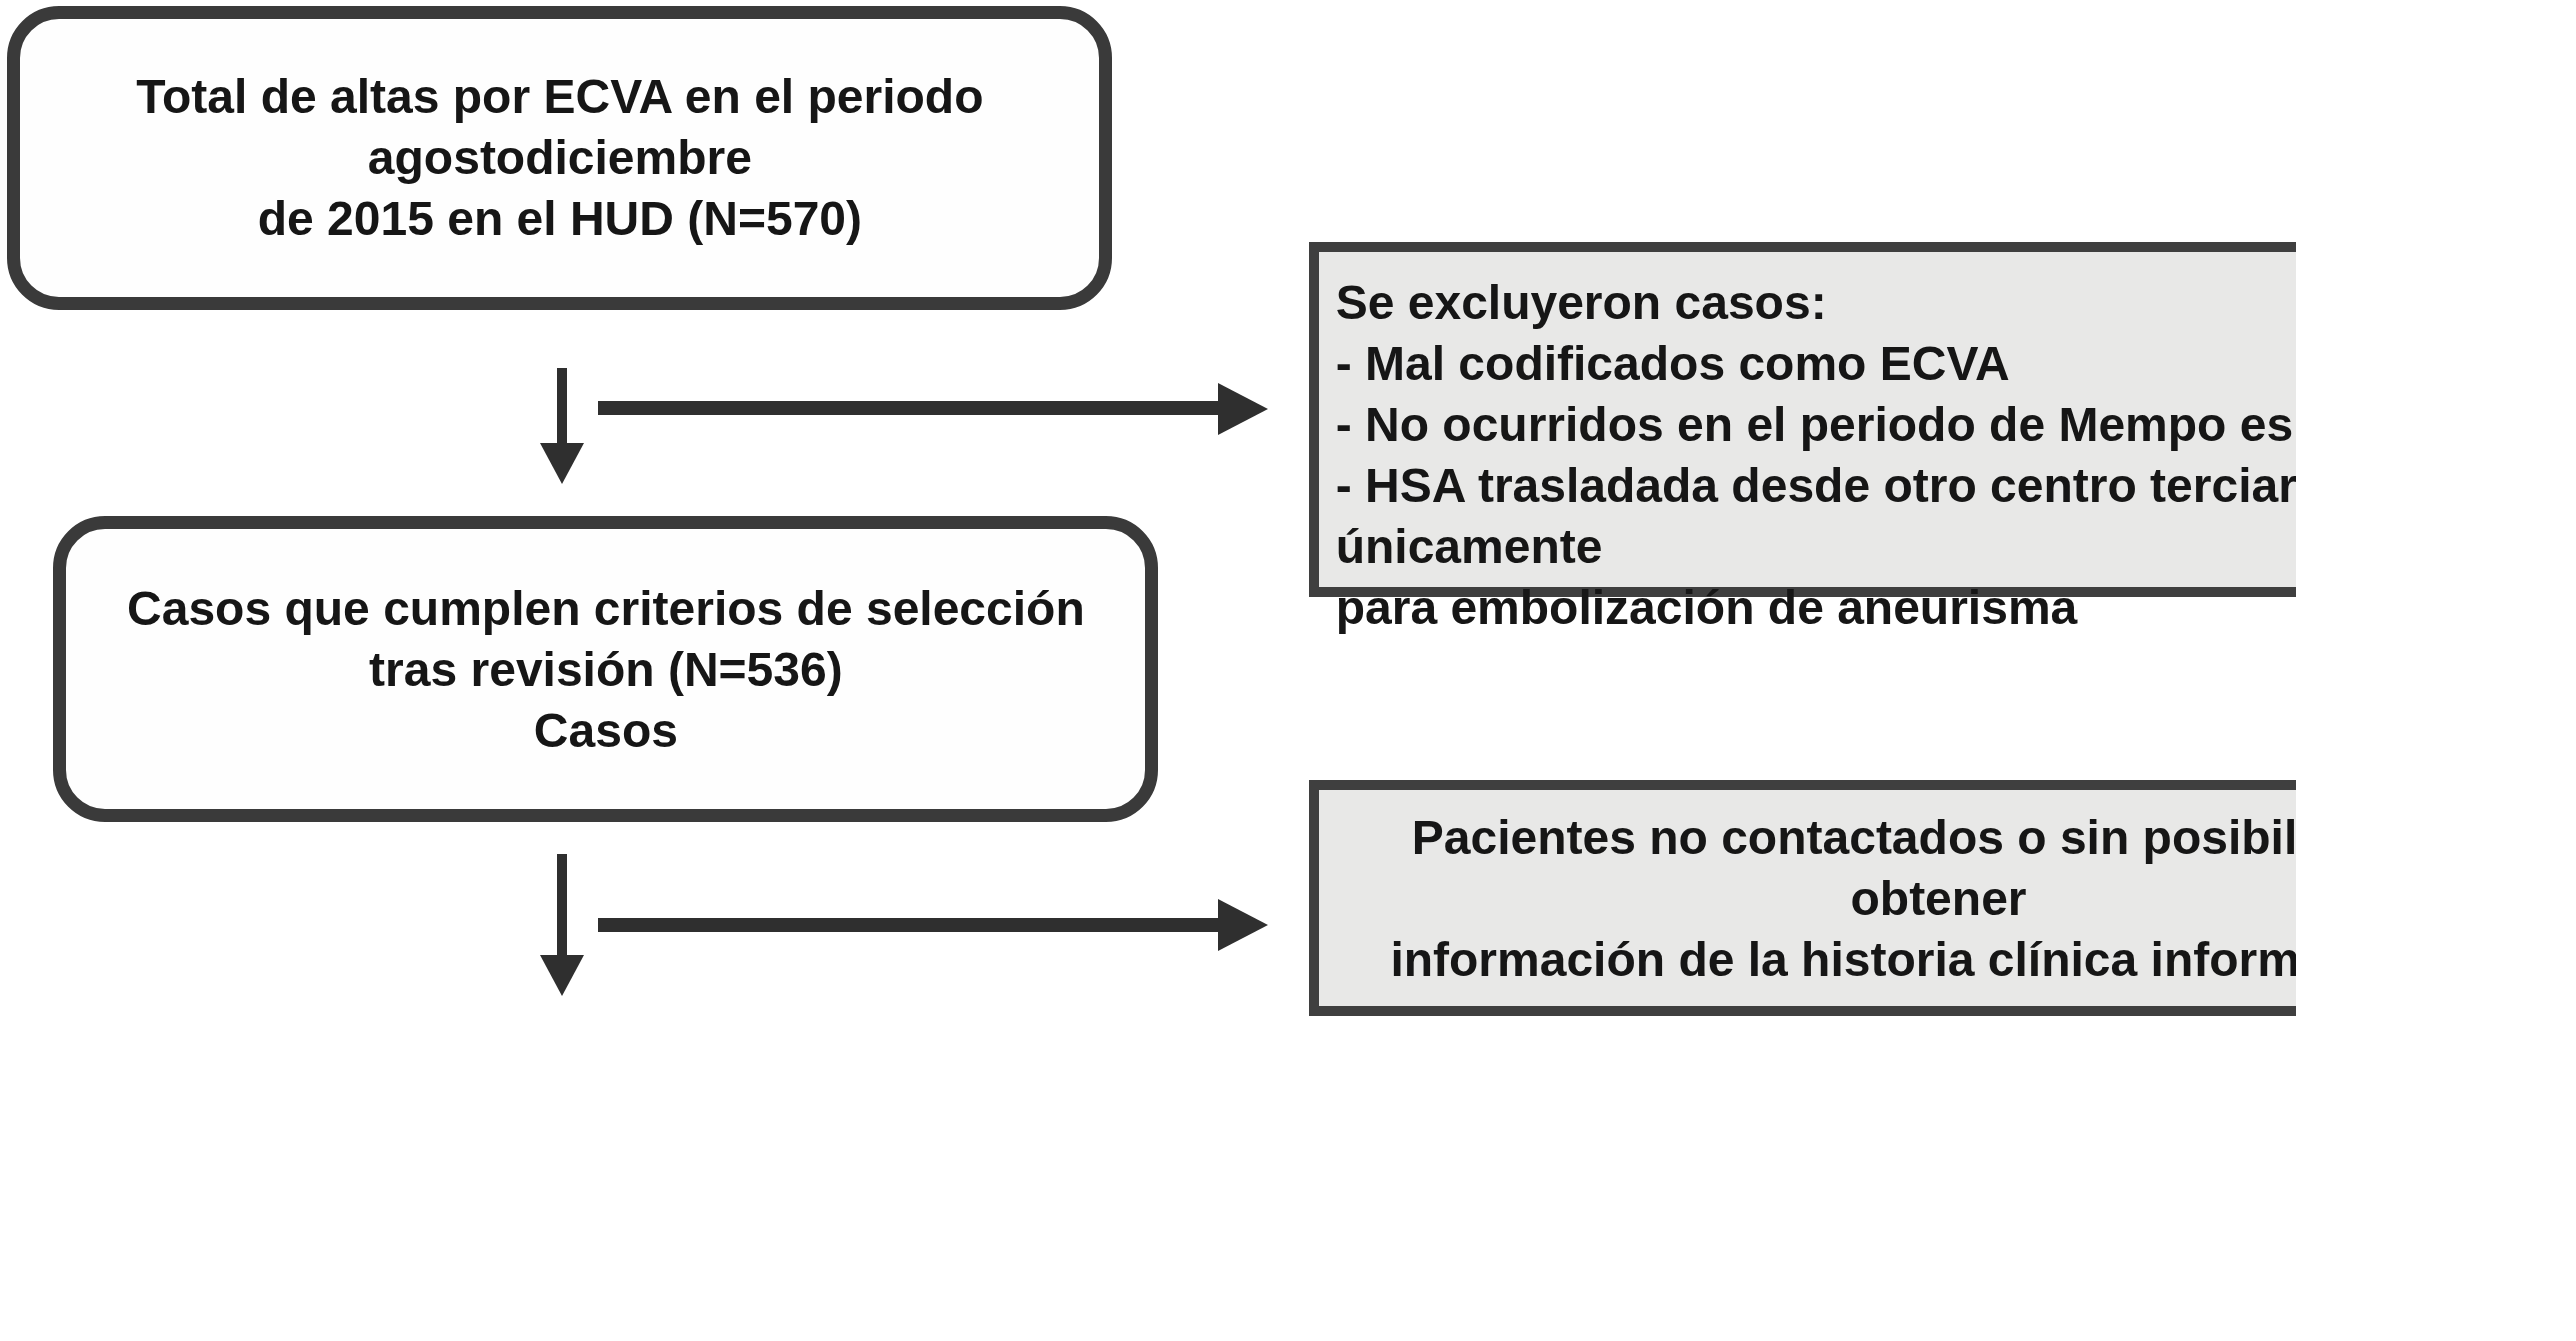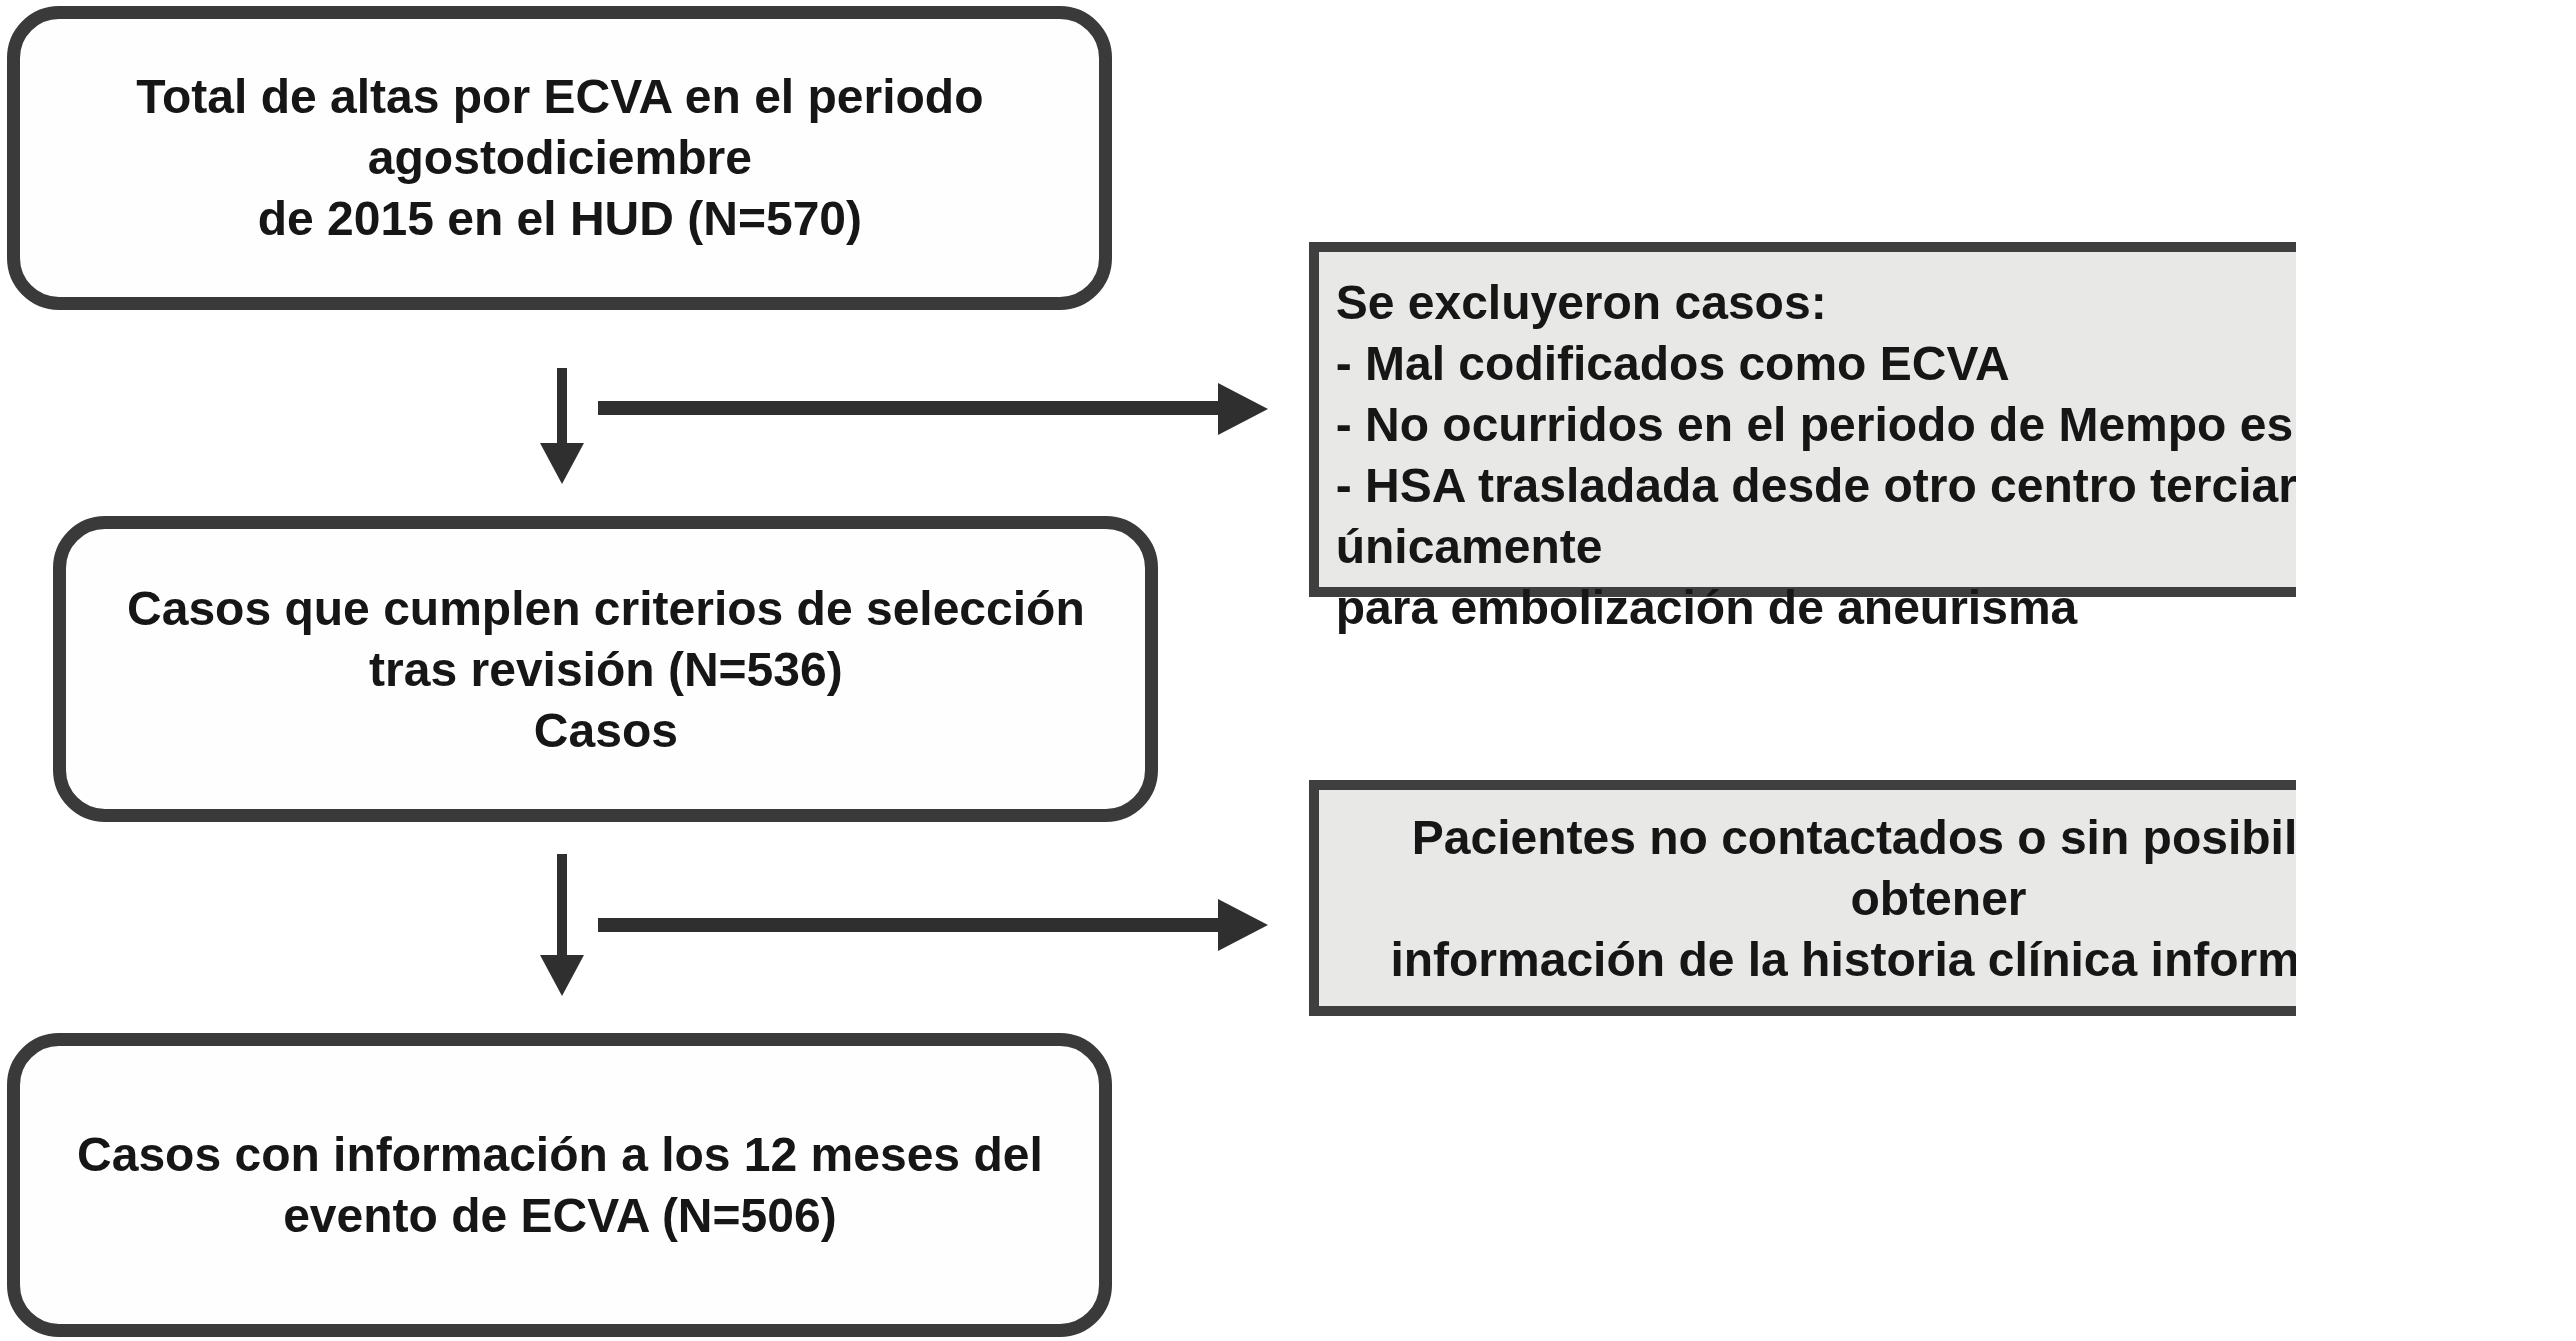--- a/index.html
+++ b/index.html
@@ -100,24 +100,20 @@
 agostodiciembre
 de 2015 en el HUD (N=570)</div>
   </div>
 
   <div class="flow-box" id="node-selected">
     <div class="txt">Casos que cumplen criterios de selección
 tras revisión (N=536)
 Casos</div>
   </div>
 
-  <div class="flow-box" id="node-followup">
-    <div class="txt">Casos con información a los 12 meses del
-evento de ECVA (N=506)</div>
-  </div>
 
   <div class="side-box" id="side-excluded">
     <div class="txt">Se excluyeron casos:
 - Mal codificados como ECVA
 - No ocurridos en el periodo de Mempo esMpulado
 - HSA trasladada desde otro centro terciario únicamente
 para embolización de aneurisma</div>
   </div>
 
   <div class="side-box" id="side-notcontacted">

